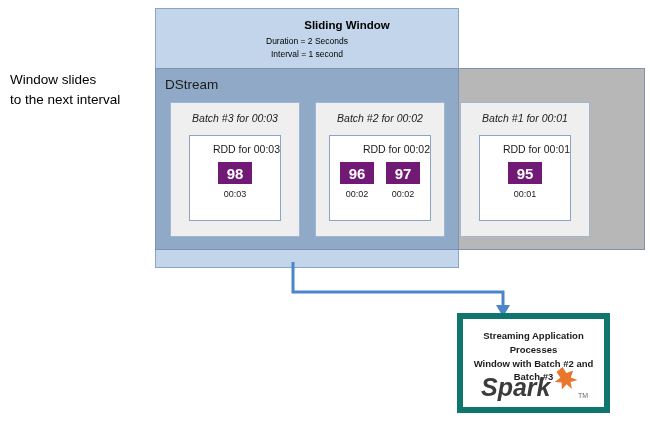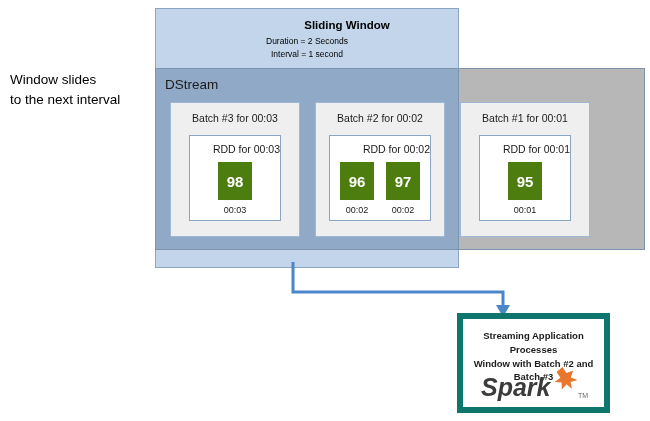--- a/index.html
+++ b/index.html
@@ -105,20 +105,21 @@
   #batch-box-1 { left: 460px; width: 130px; }
 
   .batch-title {
     position: absolute;
     left: 0;
     top: 9px;
     width: 100%;
     text-align: center;
     font-size: 10.5px;
     color: #1b1b1b;
+    font-style: italic;
   }
 
   
   .rdd-box {
     position: absolute;
     top: 32px;
     background: #ffffff;
     border: 1px solid #8aa6c4;
     box-sizing: border-box;
     height: 86px;
@@ -145,22 +146,22 @@
     justify-content: center;
     gap: 12px;
   }
   .value-cell {
     display: flex;
     flex-direction: column;
     align-items: center;
   }
   .value-chip {
     width: 34px;
-    height: 38px;
-    background: #4d7c0f;
+    height: 22px;
+    background: #701a75;
     color: #ffffff;
     font-size: 15px;
     font-weight: bold;
     display: flex;
     align-items: center;
     justify-content: center;
     line-height: 1;
   }
   .value-time {
     margin-top: 5px;

